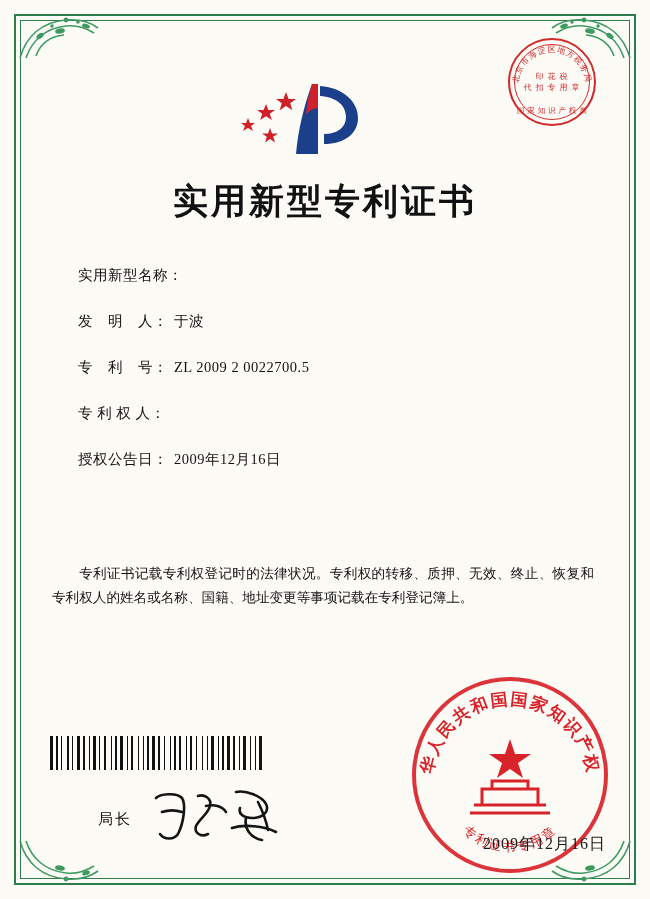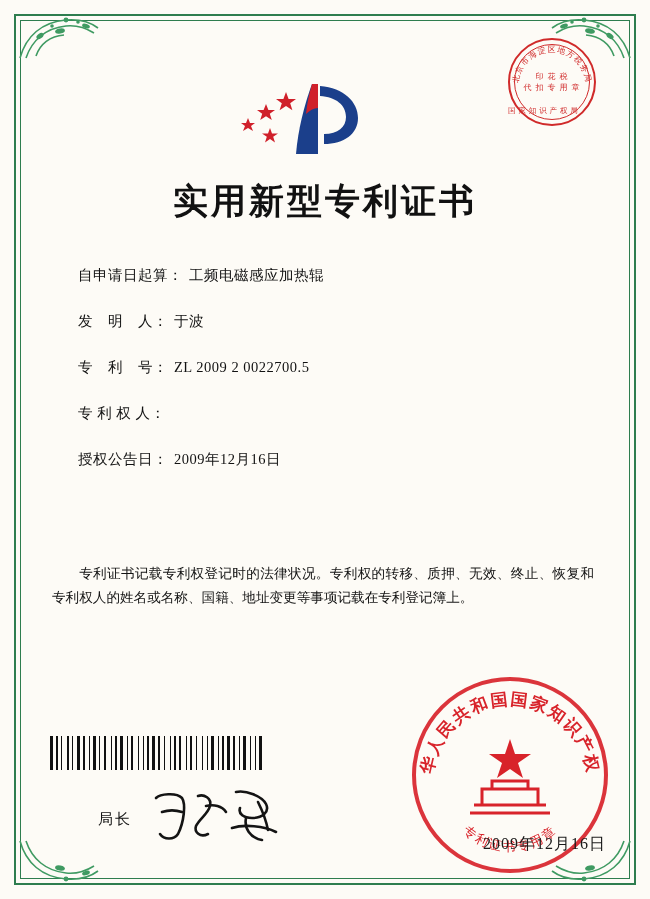--- a/index.html
+++ b/index.html
@@ -99,20 +99,21 @@
     font-size: 8px;
     line-height: 11px;
     letter-spacing: 1px;
     white-space: nowrap;
   }
   .top-seal .bottom-text {
     position: absolute;
     left: 0;
     right: 0;
     bottom: 10px;
+    text-align: center;
     color: #d02a2a;
     font-size: 7.5px;
     letter-spacing: 0.5px;
   }
 
   
   .emblem {
     position: absolute;
     left: 240px;
     top: 78px;
@@ -338,22 +339,21 @@
       <path d="M72 6 L78 6 L78 76 L56 76 C 58 52, 64 28, 72 6 Z" fill="#1b3f8b"></path>
       <path d="M80 8 C 104 10, 118 24, 118 40 C 118 56, 104 66, 84 66 L84 56 C 98 56, 106 49, 106 39 C 106 27, 96 19, 80 18 Z" fill="#1b3f8b"></path>
       <path d="M72 6 L78 6 L78 30 C 74 30, 70 32, 66 36 C 67 26, 69 16, 72 6 Z" fill="#d0202a"></path>
     </svg>
   </div>
 
   <div class="doc-title">实用新型专利证书</div>
 
   <div class="fields">
     <div class="field-row">
-      <span class="field-label">自申请日起算：</span>
-      <span class="field-value">工频电磁感应加热辊</span>
+      <span class="field-label">实用新型名称：</span>
     </div>
     <div class="field-row">
       <span class="field-label">发　明　人：</span>
       <span class="field-value">于波</span>
     </div>
     <div class="field-row">
       <span class="field-label">专　利　号：</span>
       <span class="field-value">ZL 2009 2 0022700.5</span>
     </div>
     <div class="field-row">

